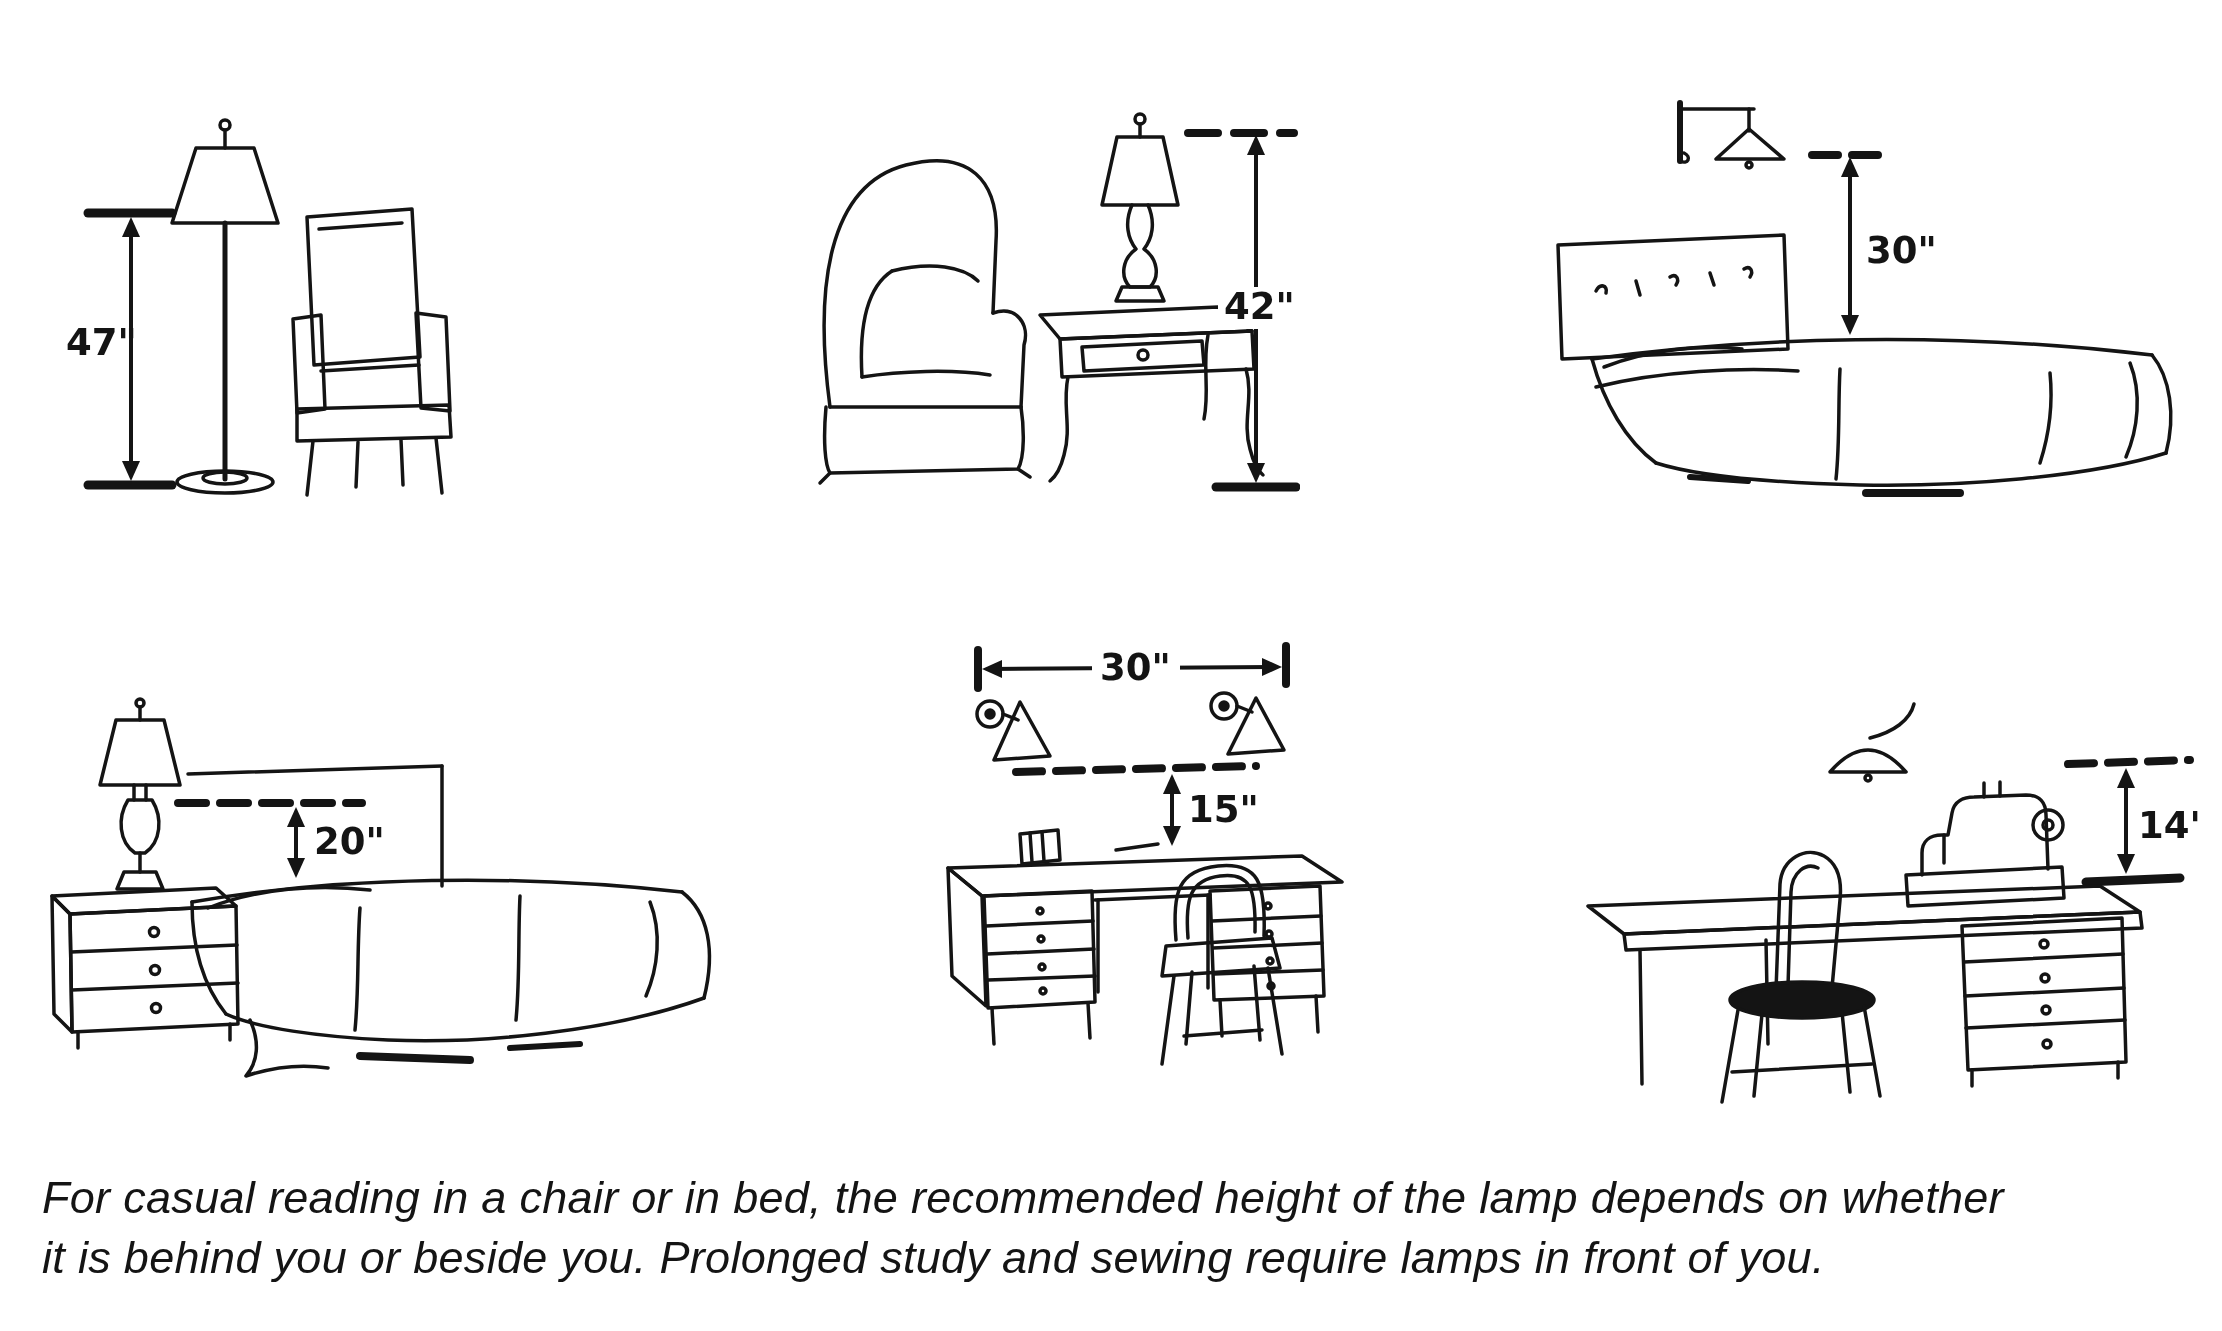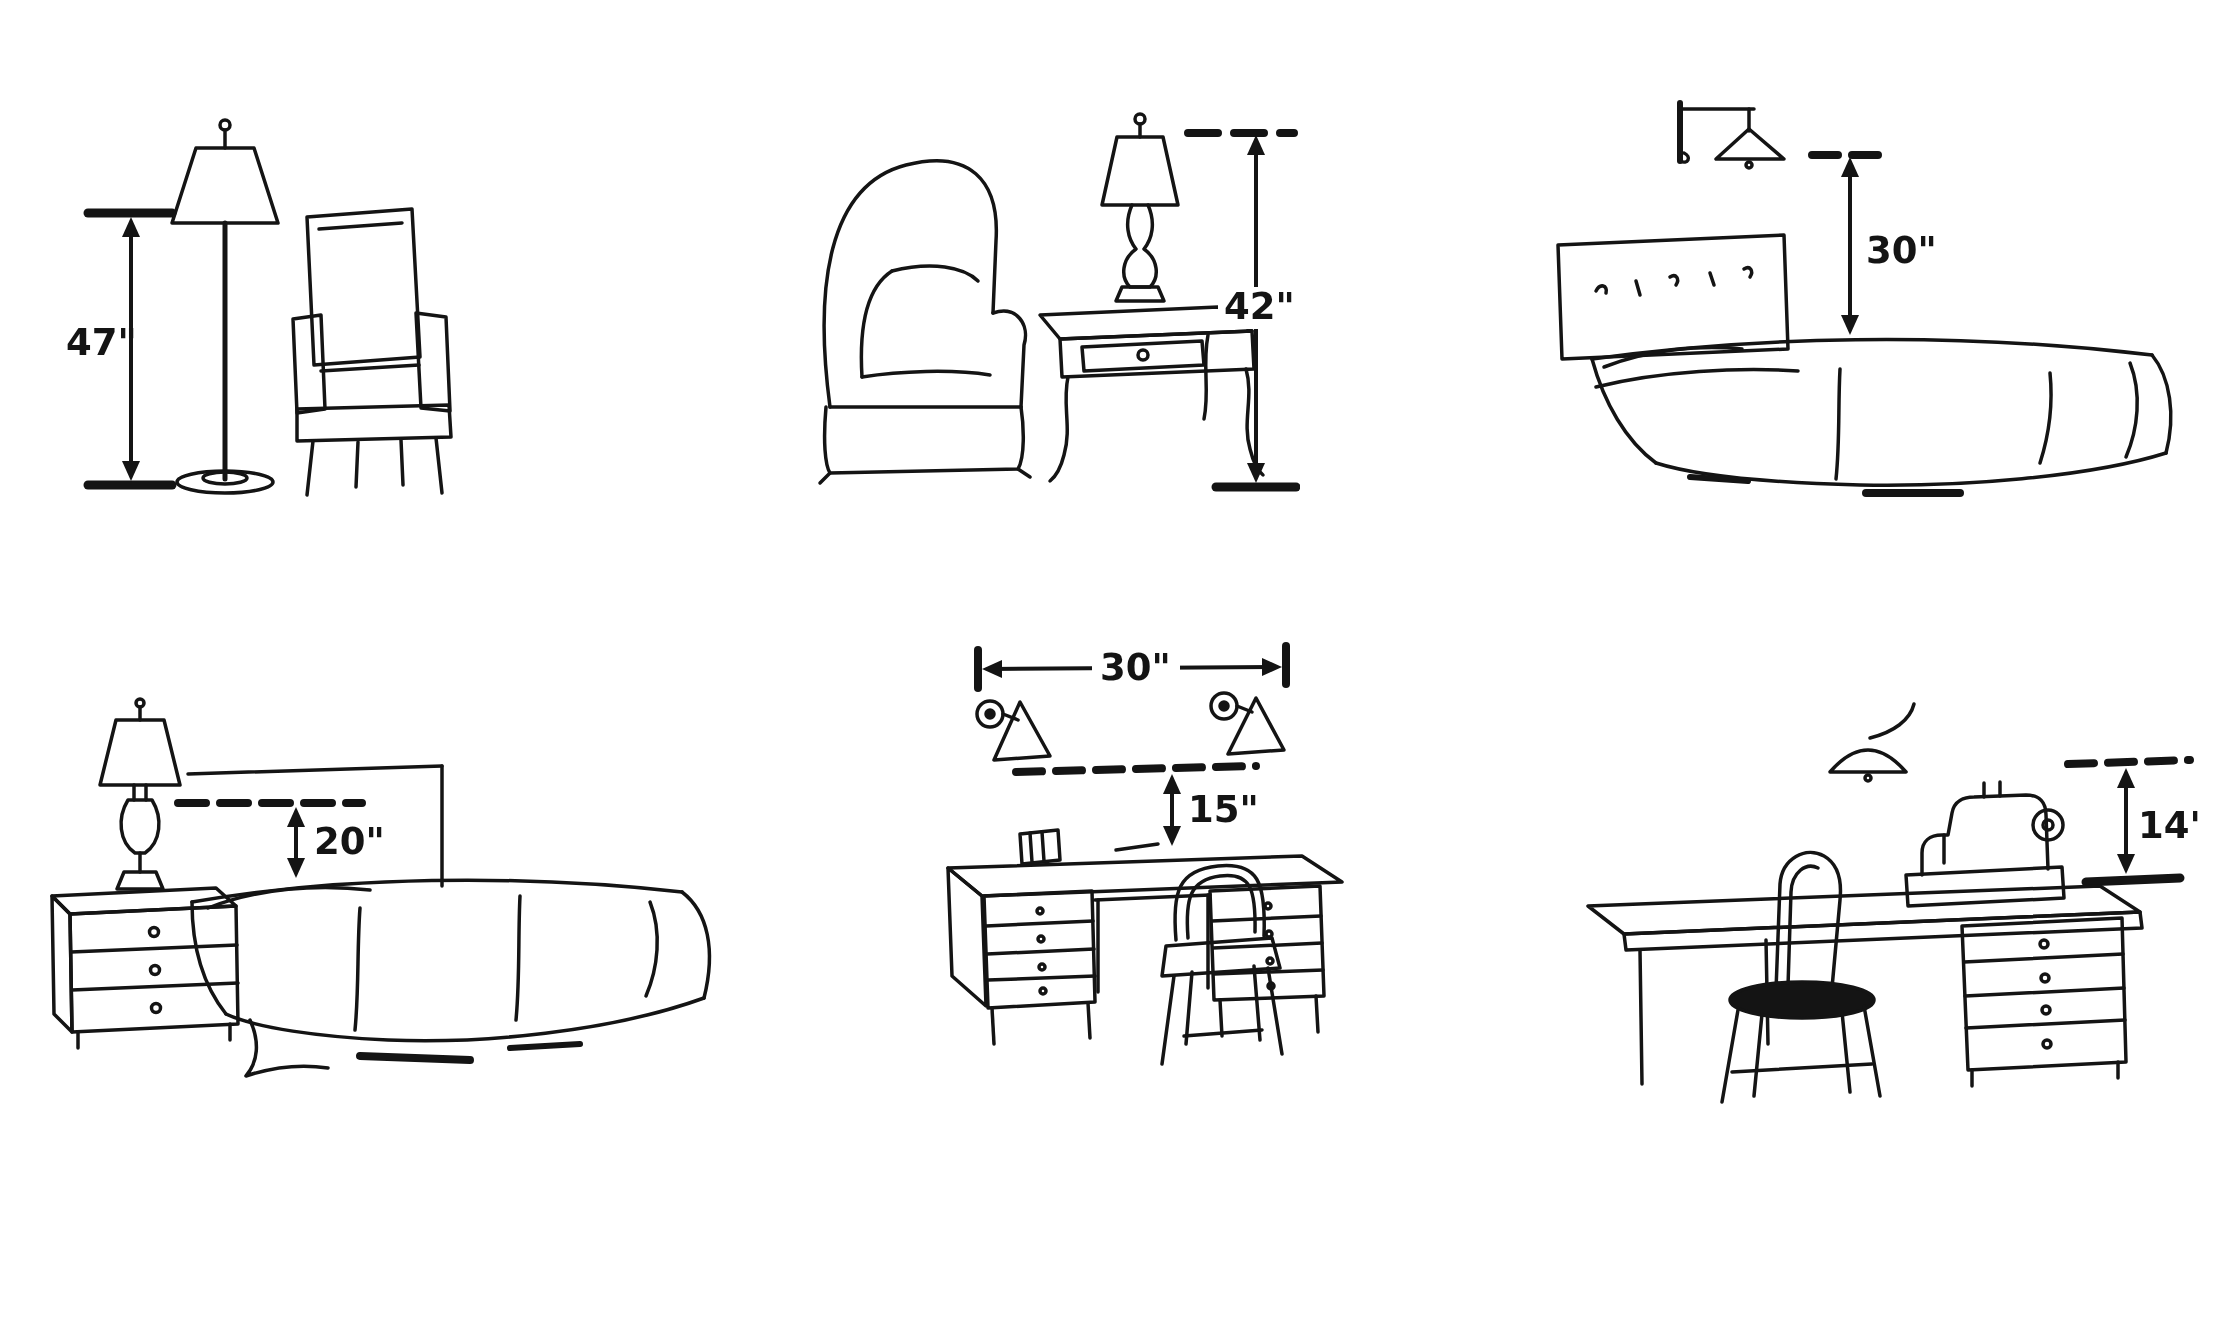--- a/index.html
+++ b/index.html
@@ -303,14 +303,18 @@
       <path d="M208 286 L211 192 C212 172 226 162 238 168"></path>
       <ellipse cx="222" cy="300" rx="72" ry="18" fill="#141414" stroke="#141414"></ellipse>
       <path d="M158 310 L142 402"></path>
       <path d="M284 306 L300 396"></path>
       <path d="M182 314 L174 396"></path>
       <path d="M262 312 L270 392"></path>
       <path d="M152 372 L292 364"></path>
     </g>
   </svg>
 
+  <div class="caption">
+    <div>For casual reading in a chair or in bed, the recommended height of the lamp depends on whether</div>
+    <div>it is behind you or beside you. Prolonged study and sewing require lamps in front of you.</div>
+  </div>
 
 </div>
 
 </body></html>

